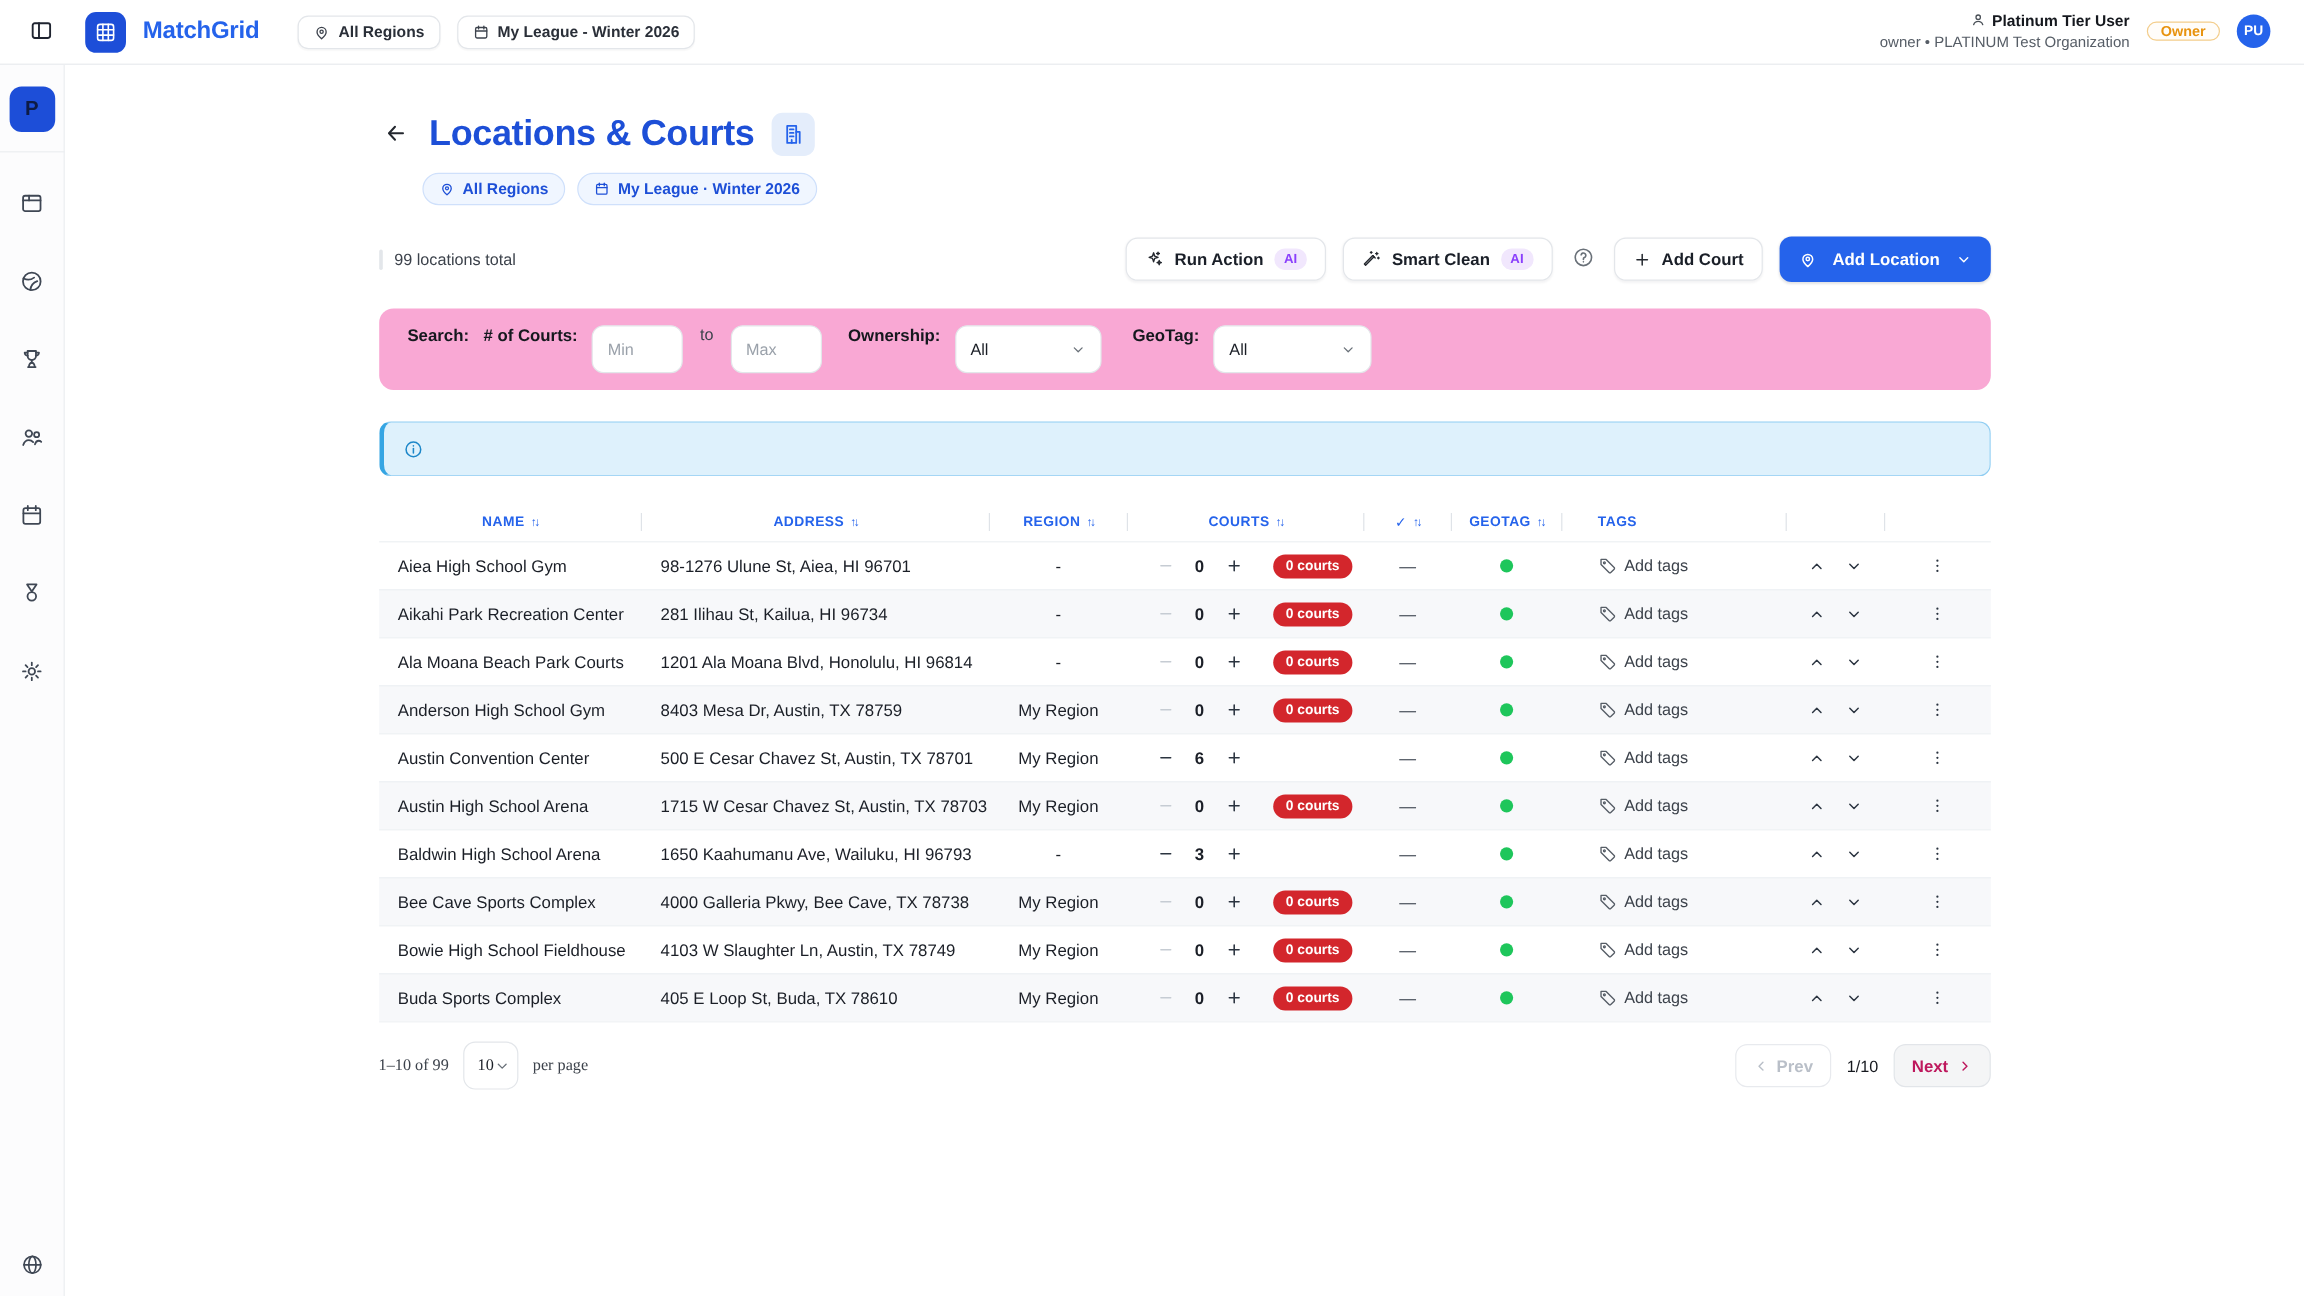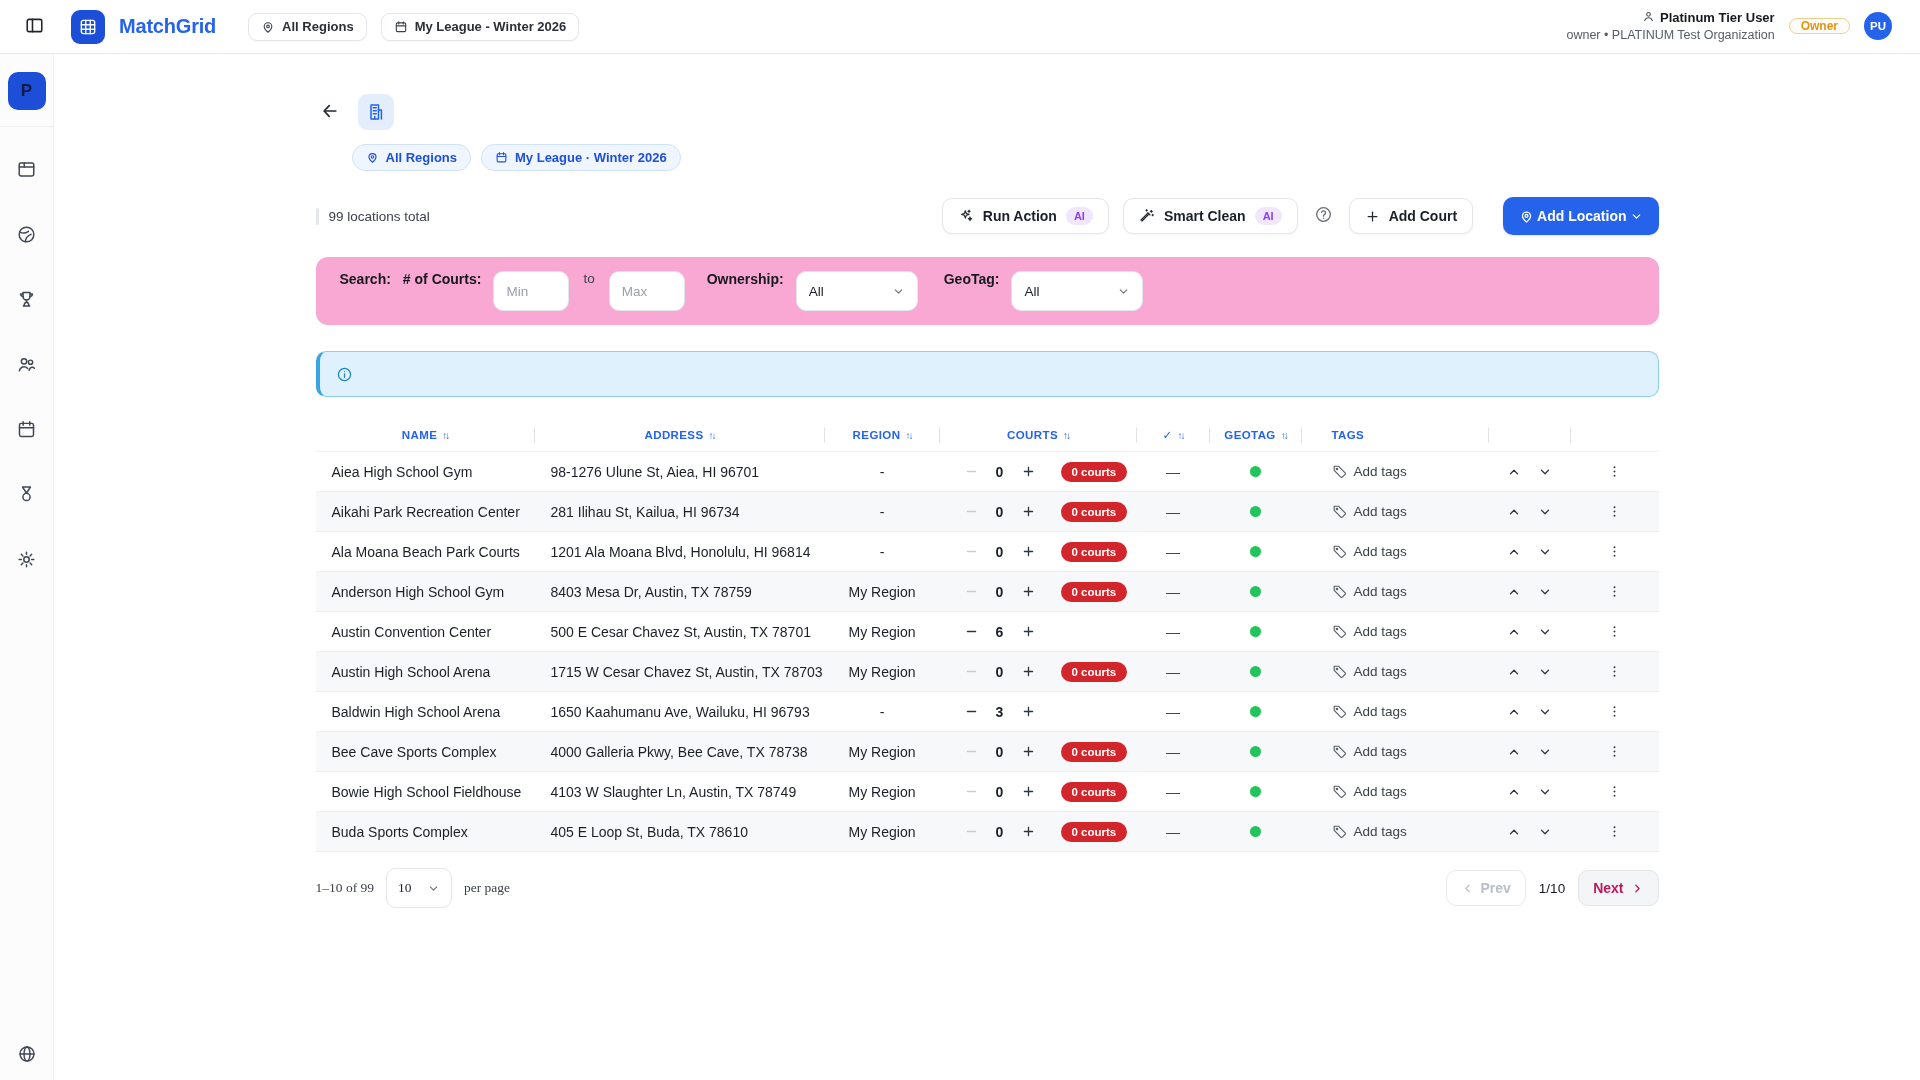--- a/index.html
+++ b/index.html
@@ -63,23 +63,23 @@
   .total-bar { width:3px; height:17px; background:#e3e6ea; border-radius:2px; }
   .total-text { font-size:13.5px; color:#3c424b; }
   .actions { margin-left:auto; display:flex; align-items:center; gap:14px; }
   .act-btn { display:flex; align-items:center; gap:9px; height:36px; padding:0 15px; background:#fff;
     border:1px solid #e3e6ea; border-radius:10px; font-size:14px; font-weight:600; color:#1a1f28;
     box-shadow:0 1px 2px rgba(16,24,40,.05); }
   .act-btn .ic { color:#23272e; }
   .ai-badge { font-size:11px; font-weight:bold; color:#8a3ffc; background:#f1e7fd; border-radius:999px;
     padding:3px 8px; }
   .help-btn { color:#6a7179; padding:2px; }
-  .primary-btn { display:flex; align-items:center; gap:3px; height:38px; padding:0 16px;
+  .primary-btn { display:flex; align-items:center; gap:13px; height:38px; padding:0 16px;
     background:#2563eb; border-radius:10px; color:#fff; font-size:14px; font-weight:700;
-    box-shadow:0 1px 2px rgba(16,24,40,.12);margin-left:16px; }
+    box-shadow:0 1px 2px rgba(16,24,40,.12); }
 
   
   .filter-card { margin-top:22px; background:#f9a8d4; border-radius:12px; padding:14px 24px;
     display:flex; gap:12px; }
   .f-label { font-size:14px; font-weight:700; color:#15181e; white-space:nowrap; }
   .f-input { height:40px; background:#fff; border:1px solid #e3e6ea; border-radius:10px;
     display:flex; align-items:center; padding:0 12px; gap:8px; }
   .f-input input { border:none; outline:none; font-size:13.5px; color:#1b1f27; width:100%;
     font-family:inherit; background:transparent; }
   .f-input input::placeholder { color:#9aa1aa; }
@@ -132,21 +132,21 @@
   .td-tags .ic { color:#565d66; }
   .td-move { justify-content:center; gap:11px; }
   .td-move button { color:#2b3440; padding:3px; display:flex; }
   .td-menu { justify-content:center; }
   .td-menu button { color:#2b3440; padding:4px; display:flex; }
 
   
   .pager { display:flex; align-items:center; margin-top:16px; }
   .pg-left { display:flex; align-items:center; gap:12px;font-family:Liberation Serif, serif; }
   .pg-text { font-size:13.5px; color:#3c424b; }
-  .pp-select { width:66px; height:40px; border:1px solid #e3e6ea; border-radius:10px; background:#fff;
+  .pp-select { width:46px; height:40px; border:1px solid #e3e6ea; border-radius:10px; background:#fff;
     display:flex; align-items:center; justify-content:space-between; padding:0 11px; font-size:13.5px;
     color:#1b1f27; cursor:pointer; }
   .pp-select .ic { color:#6a7179; }
   .pg-right { margin-left:auto; display:flex; align-items:center; gap:13px; }
   .pg-btn { display:flex; align-items:center; gap:7px; height:36px; padding:0 14px; border-radius:10px;
     font-size:14px; font-weight:600; border:1px solid #e8eaee; background:#fff; }
   .pg-btn.disabled { color:#b9bfc8; cursor:default; }
   .pg-btn.next { background:#f4f5f6; border-color:#e2e5e9; color:#be185d; }
   .pg-num { font-size:13.5px; color:#15181e; }
 </style>
@@ -301,20 +301,21 @@
 
     <div class="title-row">
       <button class="back-btn">
         <span class="ic">
           <svg width="20" height="20" viewBox="0 0 24 24" fill="none" stroke="currentColor" stroke-width="2" stroke-linecap="round" stroke-linejoin="round">
               <line x1="19" y1="12" x2="5.5" y2="12"></line>
               <polyline points="11,5.5 5,12 11,18.5"></polyline>
             </svg>
         </span>
       </button>
+      <h1 class="page-title">Locations &amp; Courts</h1>
       <span class="title-icon-chip">
         <span class="ic">
           <svg width="20" height="20" viewBox="0 0 24 24" fill="none" stroke="currentColor" stroke-width="1.8" stroke-linecap="round" stroke-linejoin="round">
               <rect x="6" y="3.5" width="9" height="17"></rect>
               <path d="M15 9.5h3.5v11"></path>
               <line x1="8.7" y1="7" x2="12.3" y2="7"></line>
               <line x1="8.7" y1="10.5" x2="12.3" y2="10.5"></line>
               <line x1="8.7" y1="14" x2="12.3" y2="14"></line>
               <path d="M10.5 20.5v-3"></path>
             </svg>

